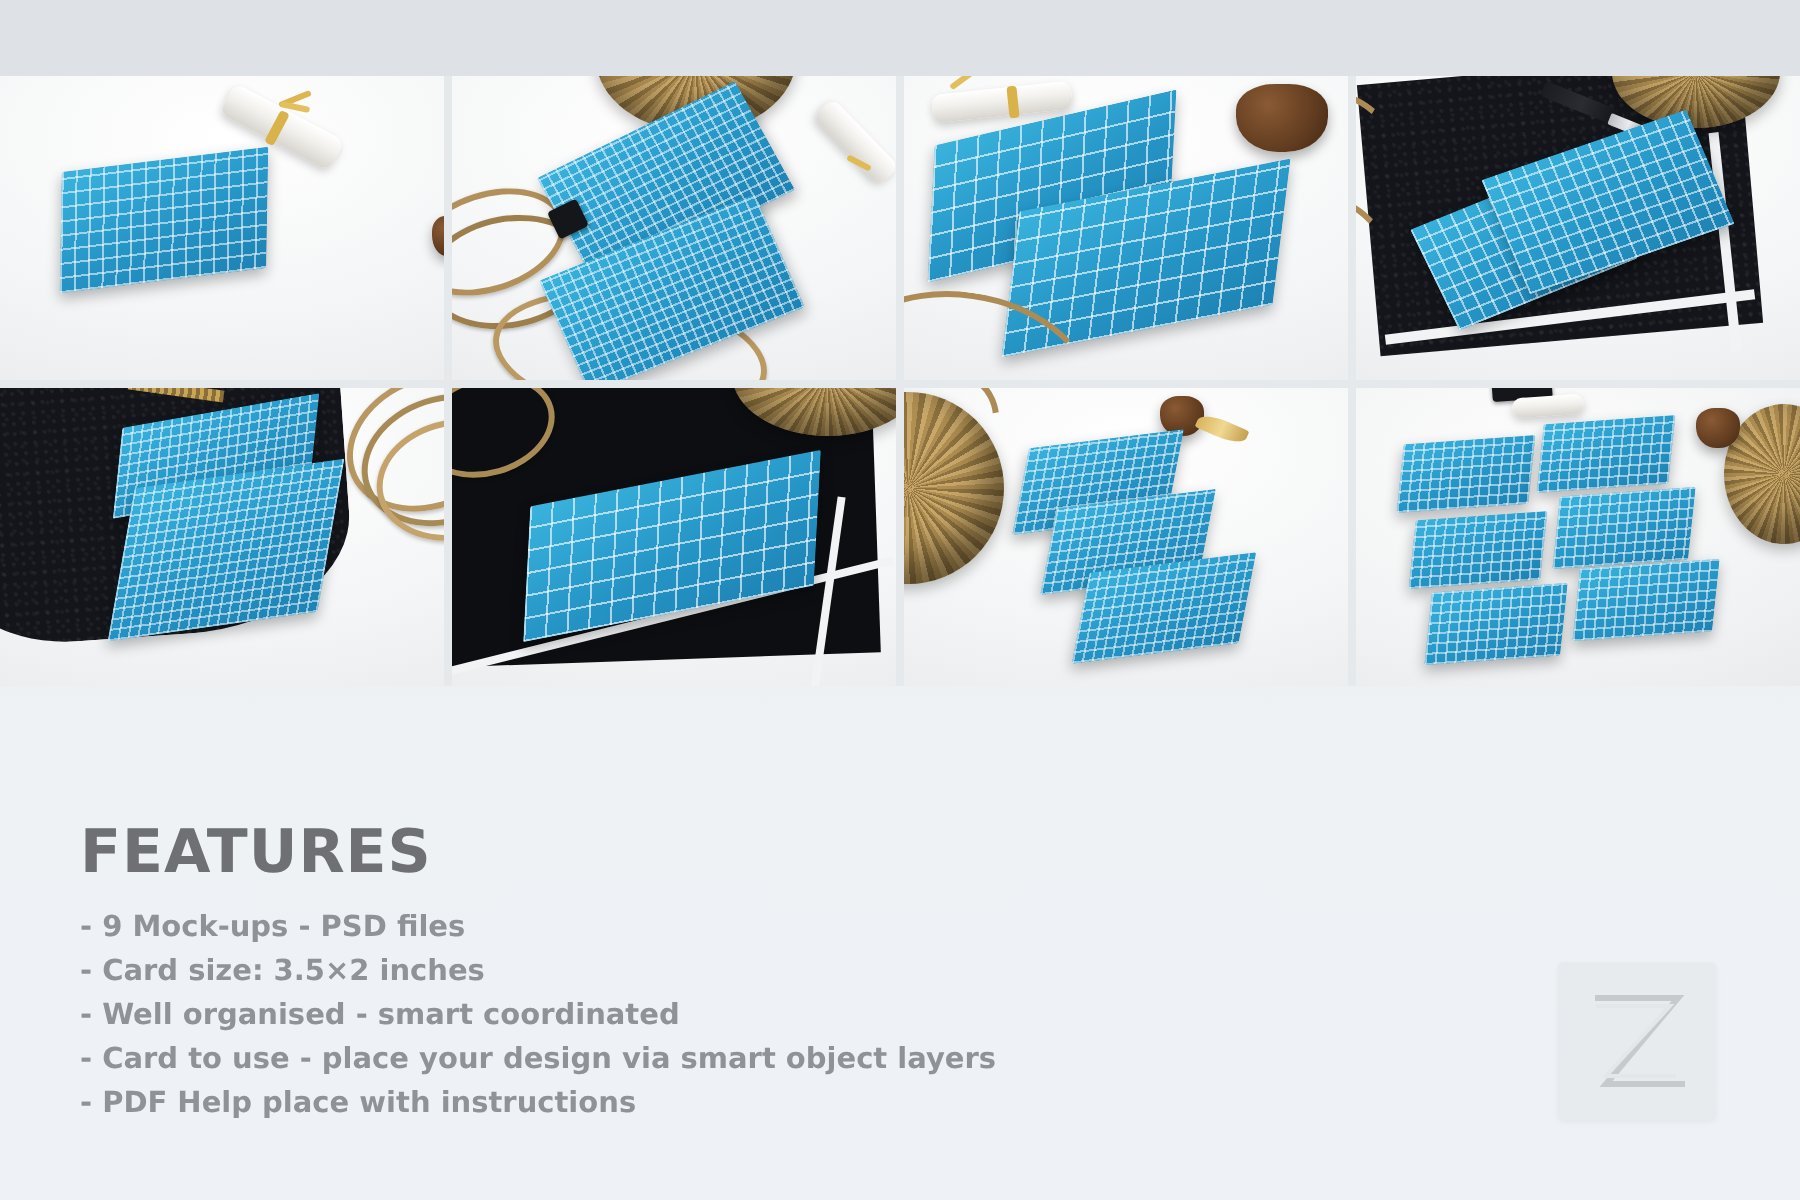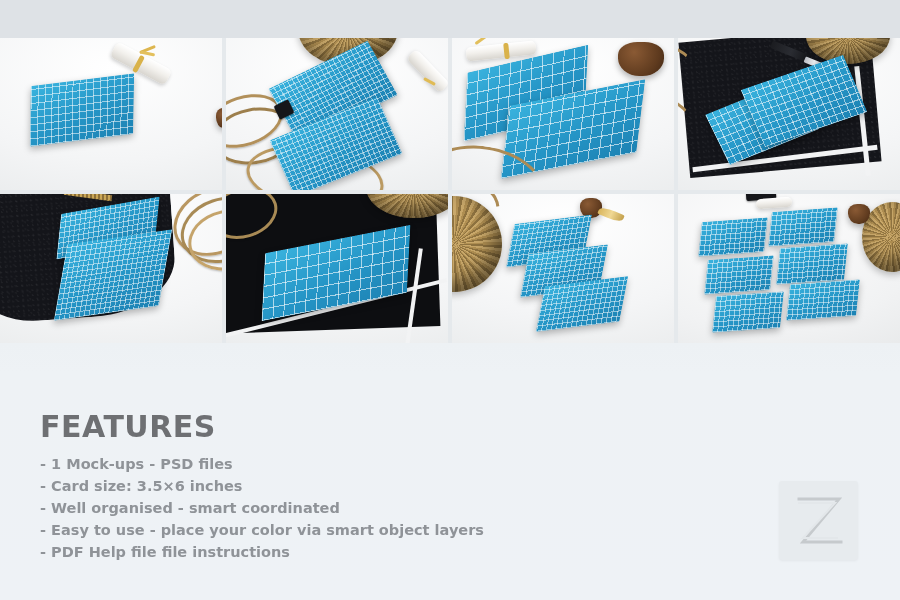--- a/index.html
+++ b/index.html
@@ -324,25 +324,25 @@
         <div class="card fine" style="left:36px; top:100px; width:68px; height:36px; transform: rotate(-4deg) skewX(-10deg);"></div>
         <div class="card fine" style="left:110px; top:88px; width:70px; height:36px; transform: rotate(-4deg) skewX(-10deg);"></div>
       </div>
     </div>
 
   </div>
 
   <div class="features">
     <h1 class="features-title">FEATURES</h1>
     <ul class="features-list">
-      <li>- 1 Mock-ups  -  PSD files</li>
-      <li>- Card size: 3.5×6 inches</li>
+      <li>- 9 Mock-ups  -  PSD files</li>
+      <li>- Card size: 3.5×2 inches</li>
       <li>- Well organised - smart coordinated</li>
-      <li>- Easy to  use - place your color via smart object layers</li>
-      <li>- PDF Help file file instructions</li>
+      <li>- Card to  use - place your design via smart object layers</li>
+      <li>- PDF Help place with instructions</li>
     </ul>
   </div>
 
   <div class="logo">
     <svg width="79" height="79" viewBox="0 0 79 79">
       <path d="M20 18 H60 L24 61 H62" fill="none" stroke="#c6cacd" stroke-width="3" stroke-linecap="square" stroke-linejoin="miter"></path>
       <path d="M20 22 H56 L24 57 H58" fill="none" stroke="#e3e7ea" stroke-width="2" stroke-linecap="square" stroke-linejoin="miter"></path>
     </svg>
   </div>
 

